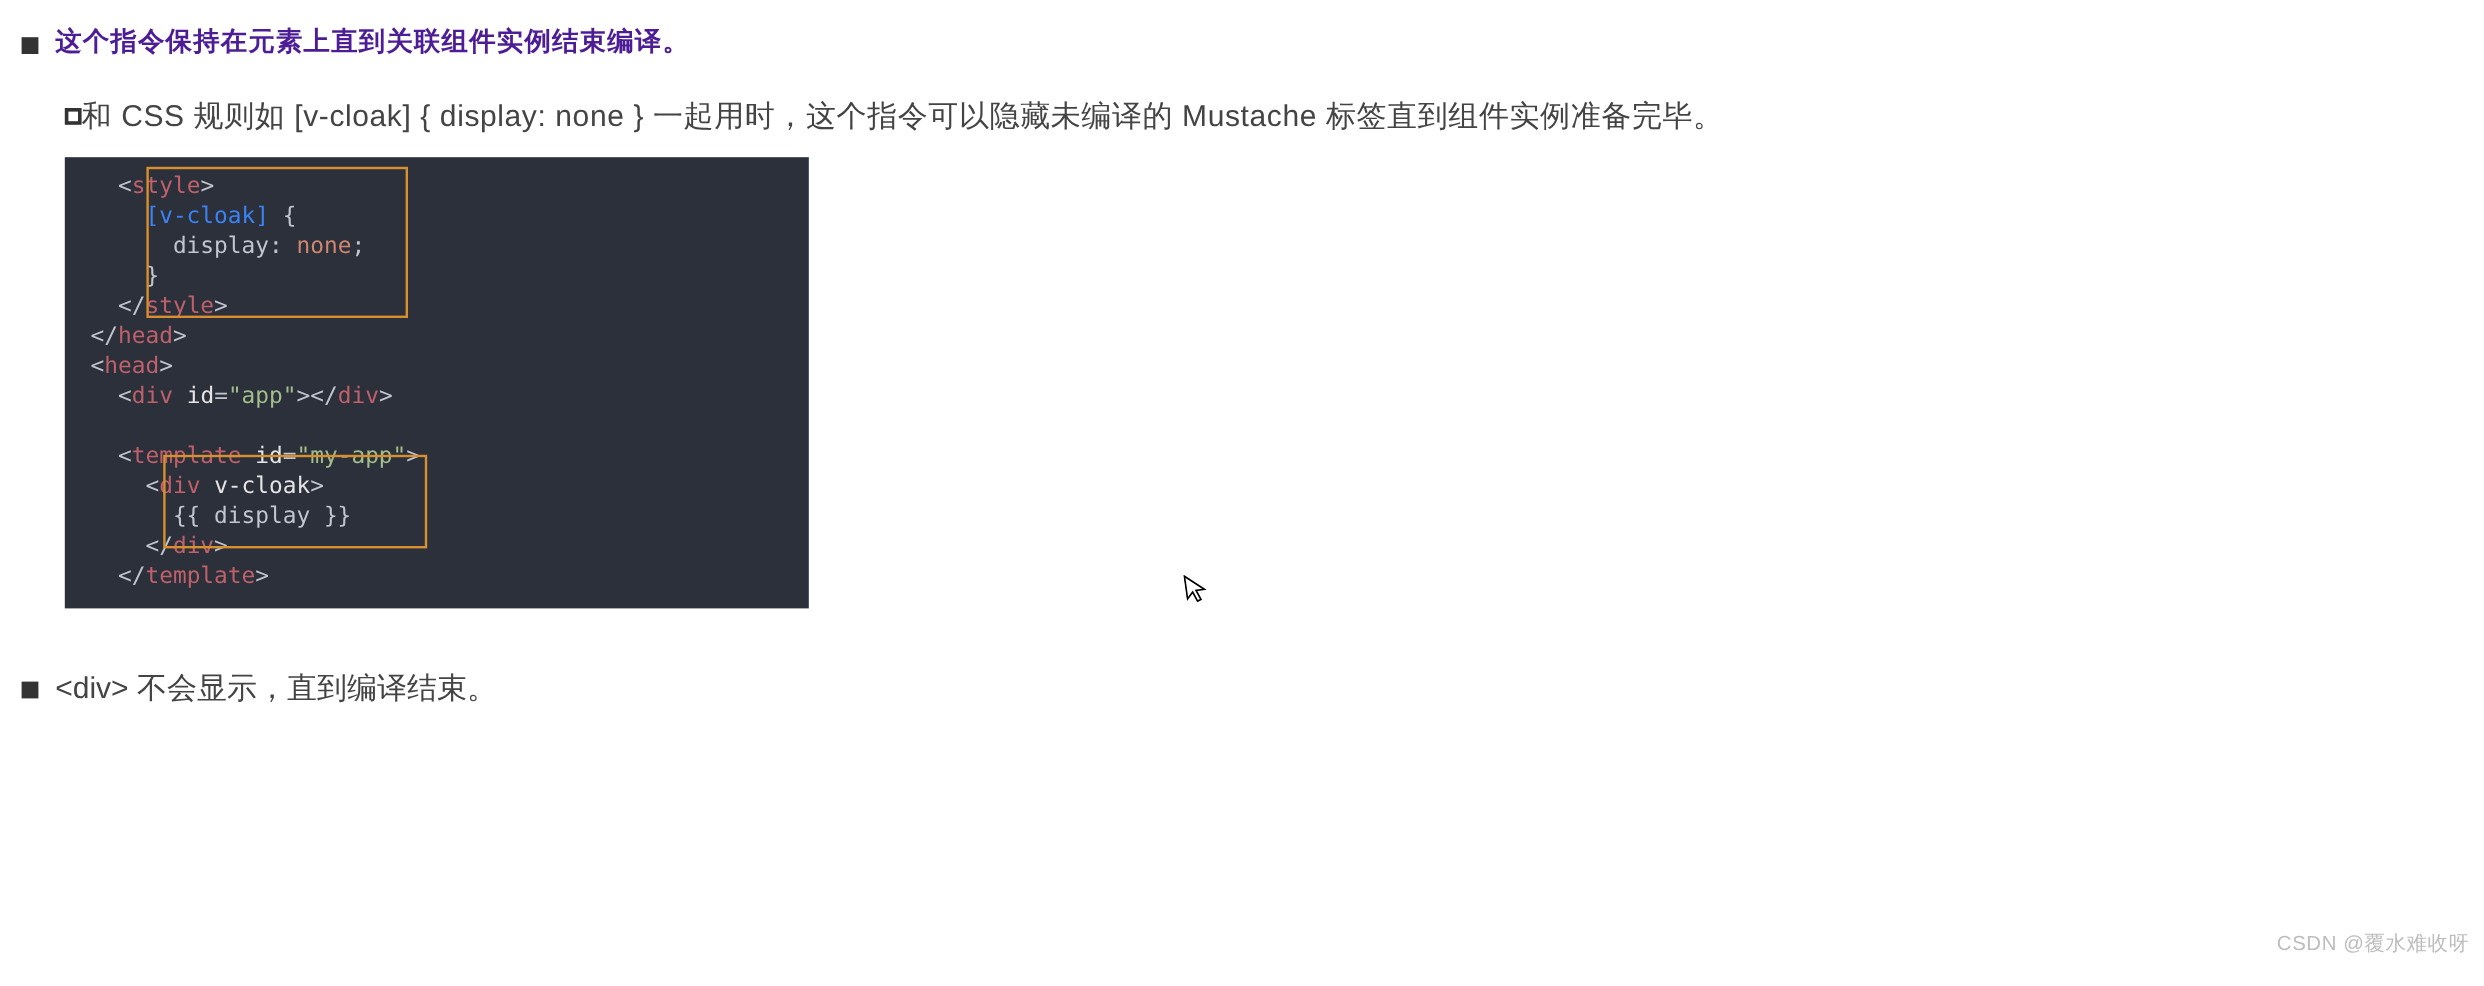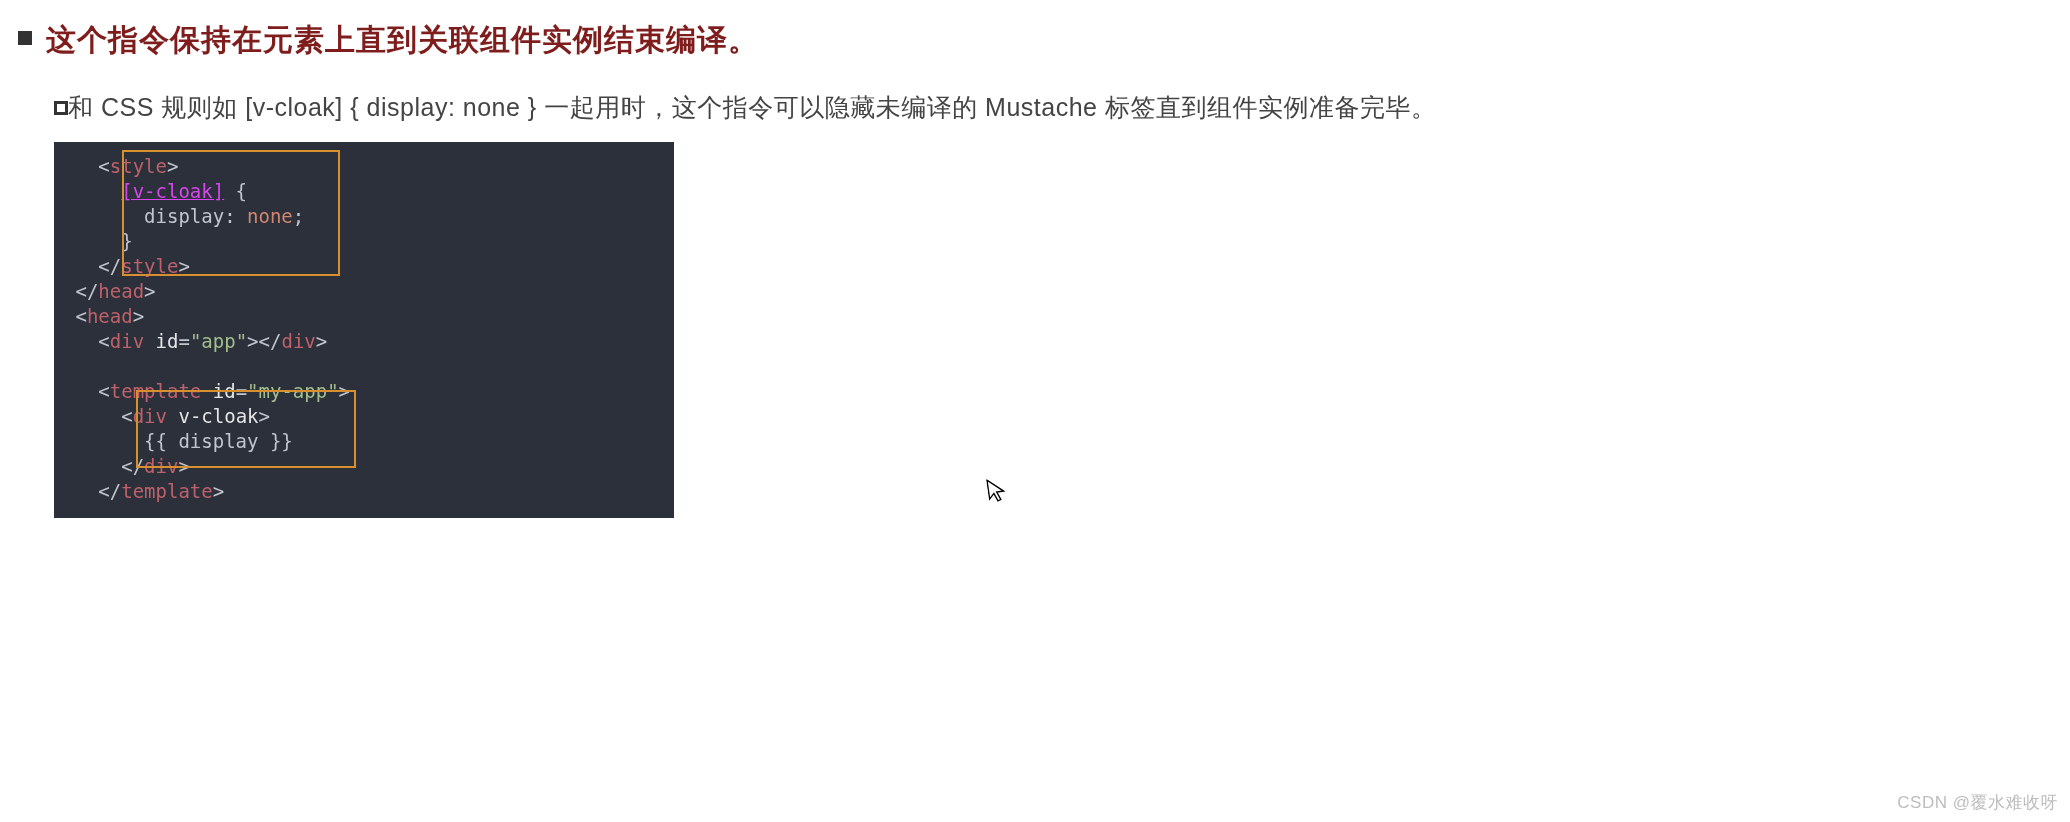--- a/index.html
+++ b/index.html
@@ -21,22 +21,22 @@
   }
   .sq-filled {
     width: 14px;
     height: 14px;
     background: #333;
     margin-top: 11px;
     flex-shrink: 0;
   }
   .bold-line {
     font-weight: 700;
-    font-size: 30px;
-    color: #7f1d1d;
+    font-size: 22px;
+    color: #4c1d95;
     letter-spacing: 1px;
   }
   .sub-block { margin-left: 36px; }
   .bullet2 {
     display: flex;
     align-items: flex-start;
     margin-bottom: 18px;
   }
   .sq-hollow {
     width: 14px;
@@ -78,34 +78,34 @@
     left: 82px;
     top: 248px;
     width: 220px;
     height: 78px;
     border: 2px solid #d88f2e;
   }
   .t-punc   { color: #c0c5ce; }
   .t-tag    { color: #bf616a; }
   .t-attr   { color: #e5e5e5; }
   .t-str    { color: #a3be8c; }
-  .t-sel    { color: #d946ef; text-decoration: underline; }
+  .t-sel    { color: #3b82f6; }
   .t-prop   { color: #c0c5ce; }
   .t-val    { color: #d08770; }
   .t-must   { color: #c0c5ce; }
 
   .second-bullet { margin-top: 50px; }
   .normal-line {
     font-size: 25px;
     color: #444;
   }
   .watermark {
     position: absolute;
     right: 12px;
-    bottom: 8px;
+    bottom: 24px;
     font-size: 17px;
     color: #bdbdbd;
     letter-spacing: 0.5px;
   }
   .cursor {
     position: absolute;
     left: 988px;
     top: 478px;
     font-size: 22px;
     color: #000;
@@ -143,20 +143,24 @@
 <span> </span>
    <span class="t-punc">&lt;</span><span class="t-tag">template</span><span class="t-punc"> </span><span class="t-attr">id</span><span class="t-punc">=</span><span class="t-str">"my-app"</span><span class="t-punc">&gt;</span>
      <span class="t-punc">&lt;</span><span class="t-tag">div</span><span class="t-punc"> </span><span class="t-attr">v-cloak</span><span class="t-punc">&gt;</span>
        <span class="t-must">{{ display }}</span>
      <span class="t-punc">&lt;/</span><span class="t-tag">div</span><span class="t-punc">&gt;</span>
    <span class="t-punc">&lt;/</span><span class="t-tag">template</span><span class="t-punc">&gt;</span></pre>
       </div>
     </div>
   </div>
 
+  <div class="bullet1 second-bullet">
+    <div class="sq-filled"></div>
+    <div class="normal-line">&lt;div&gt; 不会显示，直到编译结束。</div>
+  </div>
 
 </div>
 
 <div class="cursor">
   <svg width="18" height="26" viewBox="0 0 18 26">
     <path d="M1 1 L1 20 L6 15 L9 23 L12 22 L9 14 L16 14 Z" fill="none" stroke="#000" stroke-width="1.4"></path>
   </svg>
 </div>
 
 <div class="watermark">CSDN @覆水难收呀</div>

